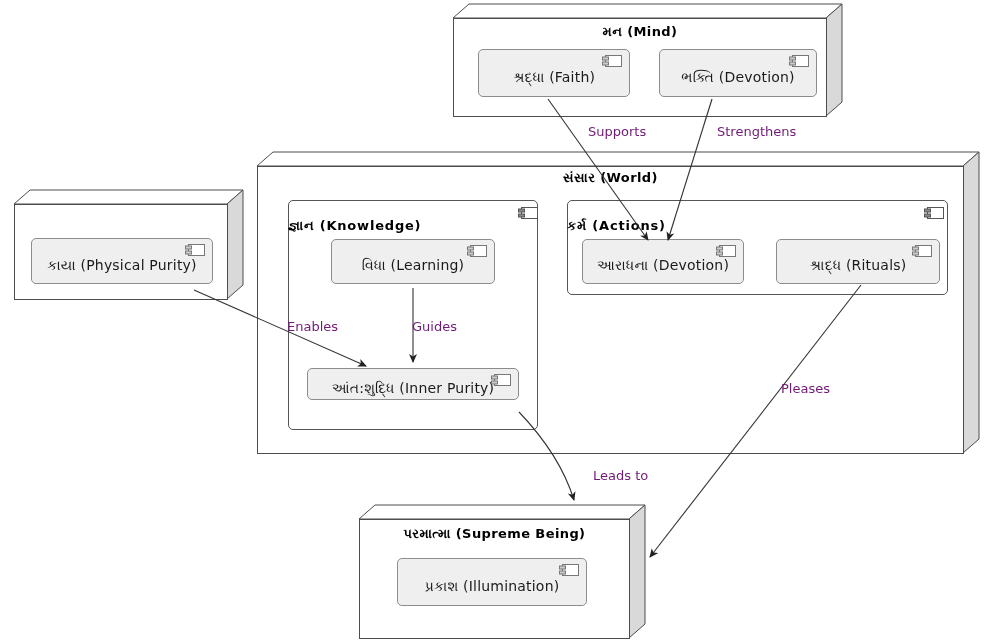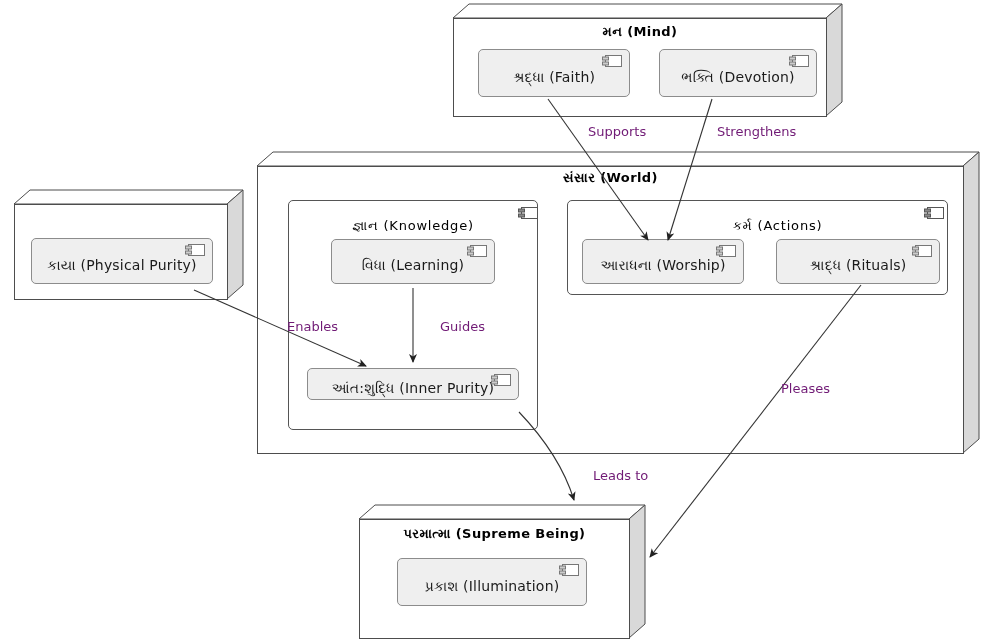--- a/index.html
+++ b/index.html
@@ -57,22 +57,22 @@
     position: absolute;
     background: #ffffff;
     border: 1px solid #555555;
     border-radius: 5px;
     box-sizing: border-box;
     z-index: 4;
   }
   .group-title {
     position: absolute;
     z-index: 6;
-    text-align: center;
-    font-weight: normal;
+    text-align: left;
+    font-weight: bold;
     color: #000000;
     font-size: 13px;
     letter-spacing: 0.8px;
     white-space: nowrap;
   }
 
   
   .component {
     position: absolute;
     background: #efefef;
@@ -221,31 +221,31 @@
 
     <div class="groupbox" style="left:310px; top:48px; width:381px; height:95px;">
     </div>
     <span class="comp-icon" style="position:absolute; left:667px; top:55px; z-index:6;">
       <svg width="20" height="12" viewBox="0 0 20 12">
         <rect x="3.5" y="0.5" width="16" height="11" fill="#ffffff" stroke="#555555"></rect>
         <rect x="0.5" y="2" width="6" height="3" fill="#888888" stroke="#555555"></rect>
         <rect x="0.5" y="7" width="6" height="3" fill="#888888" stroke="#555555"></rect>
       </svg>
     </span>
-    <div class="group-title" style="left:310px; top:66px; width:381px;padding-left:20px;">કર્મ (Actions)</div>
+    <div class="group-title" style="left:310px; top:66px; width:381px;">કર્મ (Actions)</div>
 
     <div class="component" style="left:325px; top:87px; width:162px; height:45px;">
       <span class="comp-icon">
         <svg width="20" height="12" viewBox="0 0 20 12">
           <rect x="3.5" y="0.5" width="16" height="11" fill="#ffffff" stroke="#777777"></rect>
           <rect x="0.5" y="2" width="6" height="3" fill="#cccccc" stroke="#777777"></rect>
           <rect x="0.5" y="7" width="6" height="3" fill="#cccccc" stroke="#777777"></rect>
         </svg>
       </span>
-      <span class="label">આરાધના (Worship)</span>
+      <span class="label">આરાધના (Devotion)</span>
     </div>
 
     <div class="component" style="left:519px; top:87px; width:164px; height:45px;">
       <span class="comp-icon">
         <svg width="20" height="12" viewBox="0 0 20 12">
           <rect x="3.5" y="0.5" width="16" height="11" fill="#ffffff" stroke="#777777"></rect>
           <rect x="0.5" y="2" width="6" height="3" fill="#cccccc" stroke="#777777"></rect>
           <rect x="0.5" y="7" width="6" height="3" fill="#cccccc" stroke="#777777"></rect>
         </svg>
       </span>
@@ -291,17 +291,17 @@
     <path d="M 413,288 L 413,362" fill="none" stroke="#333333" stroke-width="1.1" marker-end="url(#arrow)"></path>
 
     <path d="M 519,412 Q 560,455 574,500" fill="none" stroke="#333333" stroke-width="1.1" marker-end="url(#arrow)"></path>
 
     <path d="M 861,285 L 650,557" fill="none" stroke="#333333" stroke-width="1.1" marker-end="url(#arrow)"></path>
   </svg>
 
   <div class="edge-label" style="left:588px; top:124px;">Supports</div>
   <div class="edge-label" style="left:717px; top:124px;">Strengthens</div>
   <div class="edge-label" style="left:287px; top:319px;">Enables</div>
-  <div class="edge-label" style="left:412px; top:319px;padding-left:28px;">Guides</div>
+  <div class="edge-label" style="left:412px; top:319px;">Guides</div>
   <div class="edge-label" style="left:593px; top:468px;">Leads to</div>
   <div class="edge-label" style="left:781px; top:381px;">Pleases</div>
 
 </div>
 
 </body></html>

